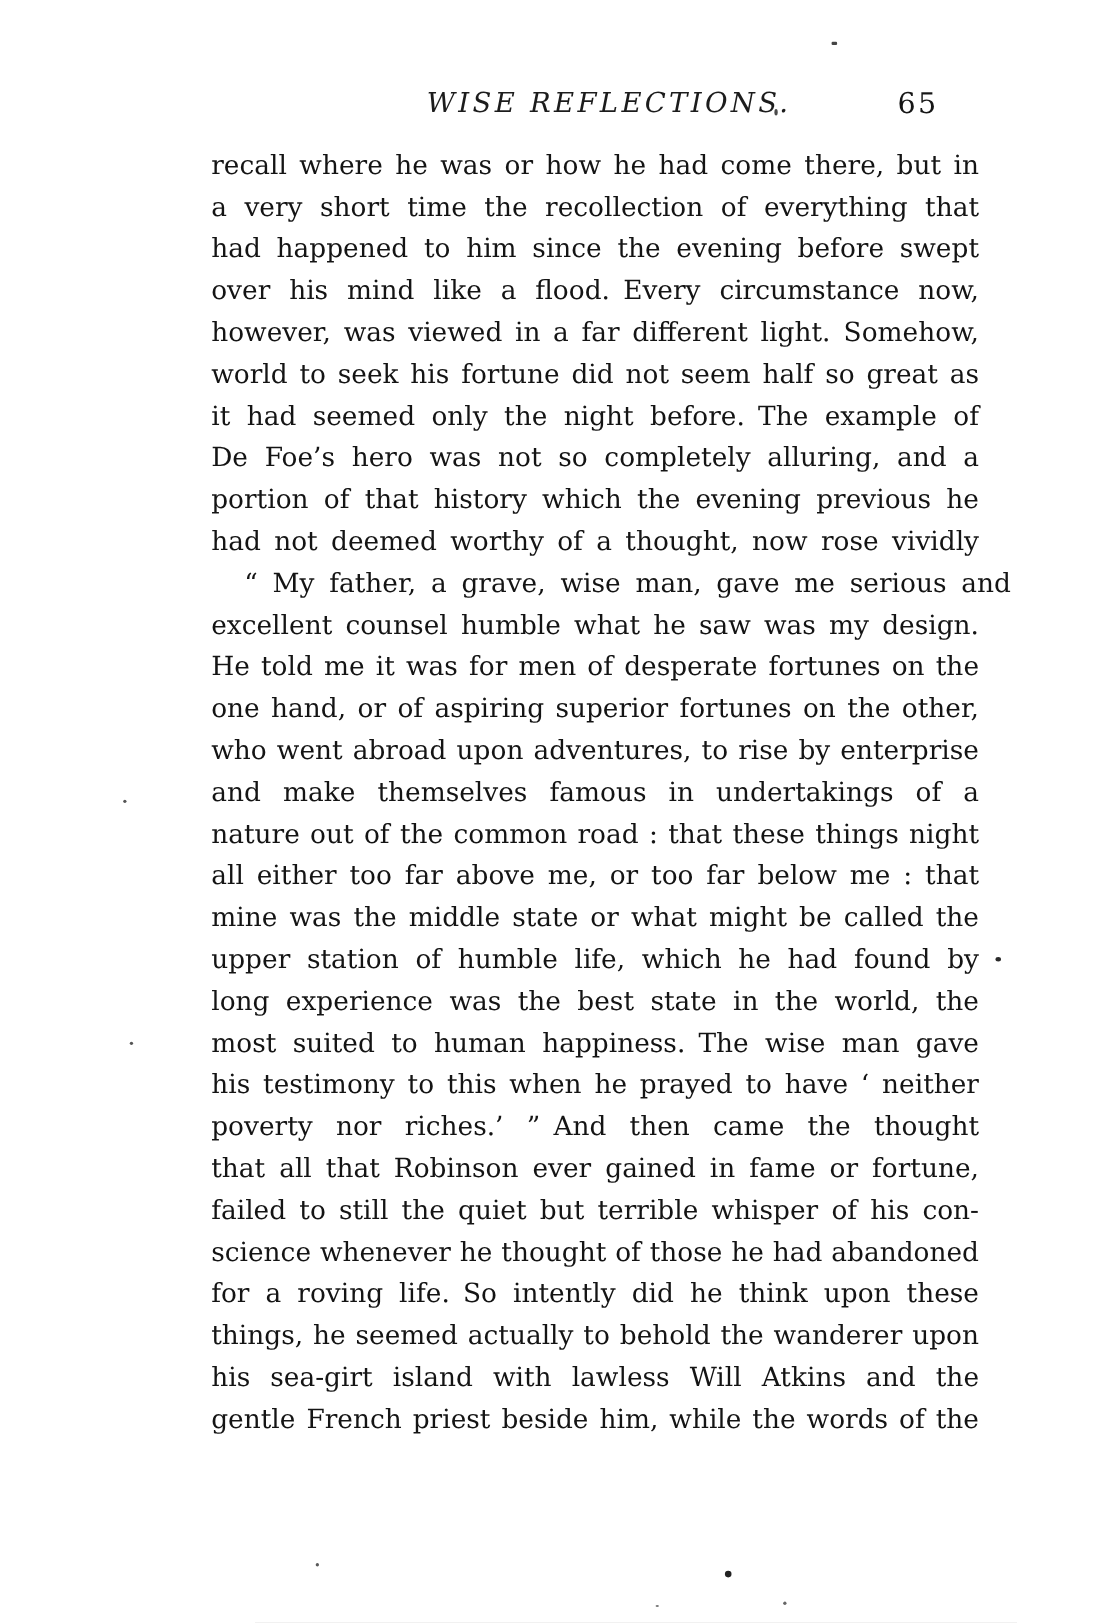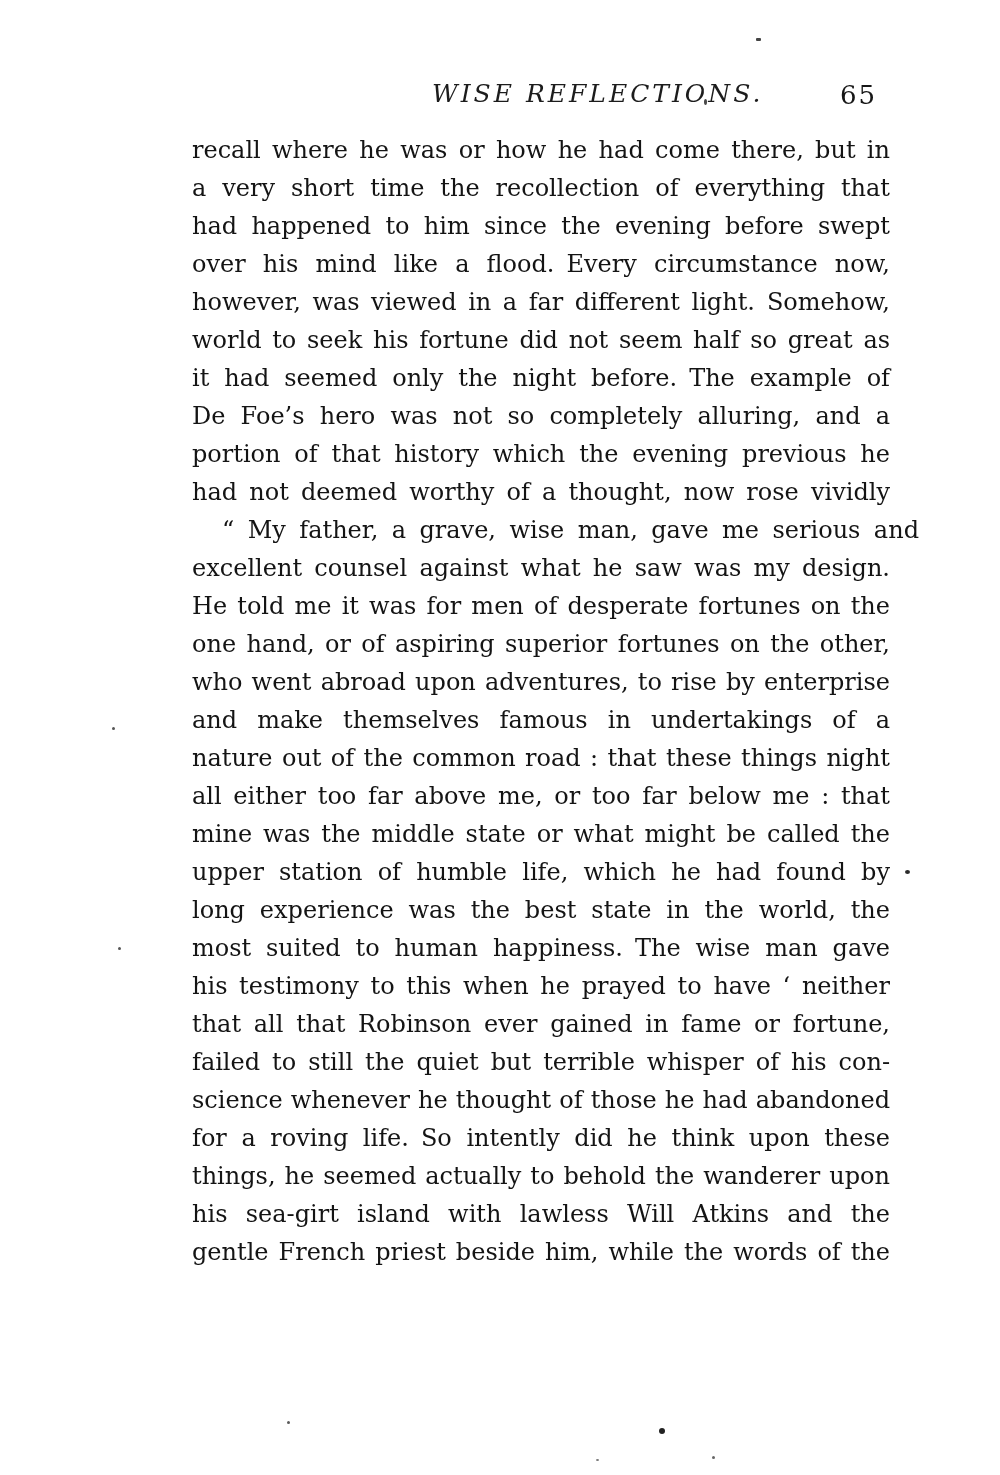--- a/index.html
+++ b/index.html
@@ -18,26 +18,25 @@
   }
   .page-title {
     position: absolute;
     top: 79px;
     left: 388px;
     font-style: italic;
     font-size: 25px;
     letter-spacing: 3px;
     color: #1c1c1c;
     white-space: nowrap;
-    margin-left: 44px;
   }
   .page-number {
     position: absolute;
     top: 80px;
-    left: 840px;
+    left: 816px;
     font-size: 26px;
     letter-spacing: 2px;
     color: #161616;
   }
   .text-block {
     position: absolute;
     top: 131px;
     left: 163px;
     width: 727px;
   }
@@ -81,32 +80,33 @@
       <div class="text-line justified">a very short time the recollection of everything that</div>
       <div class="text-line justified">had happened to him since the evening before swept</div>
       <div class="text-line justified">over his mind like a flood. Every circumstance now,</div>
       <div class="text-line justified">however, was viewed in a far different light. Somehow,</div>
       <div class="text-line justified">world to seek his fortune did not seem half so great as</div>
       <div class="text-line justified">it had seemed only the night before. The example of</div>
       <div class="text-line justified">De Foe’s hero was not so completely alluring, and a</div>
       <div class="text-line justified">portion of that history which the evening previous he</div>
       <div class="text-line justified">had not deemed worthy of a thought, now rose vividly</div>
       <div class="text-line indent justified">“ My father, a grave, wise man, gave me serious and</div>
-      <div class="text-line justified">excellent counsel against what he saw was my design.</div>
+      <div class="text-line justified">excellent counsel humble what he saw was my design.</div>
       <div class="text-line justified">He told me it was for men of desperate fortunes on the</div>
       <div class="text-line justified">one hand, or of aspiring superior fortunes on the other,</div>
       <div class="text-line justified">who went abroad upon adventures, to rise by enterprise</div>
       <div class="text-line justified">and make themselves famous in undertakings of a</div>
       <div class="text-line justified">nature out of the common road : that these things night</div>
       <div class="text-line justified">all either too far above me, or too far below me : that</div>
       <div class="text-line justified">mine was the middle state or what might be called the</div>
       <div class="text-line justified">upper station of humble life, which he had found by</div>
       <div class="text-line justified">long experience was the best state in the world, the</div>
       <div class="text-line justified">most suited to human happiness. The wise man gave</div>
       <div class="text-line justified">his testimony to this when he prayed to have ‘ neither</div>
+      <div class="text-line justified">poverty nor riches.’ ” And then came the thought</div>
       <div class="text-line justified">that all that Robinson ever gained in fame or fortune,</div>
       <div class="text-line justified">failed to still the quiet but terrible whisper of his con-</div>
       <div class="text-line justified">science whenever he thought of those he had abandoned</div>
       <div class="text-line justified">for a roving life. So intently did he think upon these</div>
       <div class="text-line justified">things, he seemed actually to behold the wanderer upon</div>
       <div class="text-line justified">his sea-girt island with lawless Will Atkins and the</div>
       <div class="text-line justified">gentle French priest beside him, while the words of the</div>
     </div>
 
   <div class="speck" style="left:756px; top:38px; width:5px; height:3px; border-radius:1px; background:#444;"></div>

